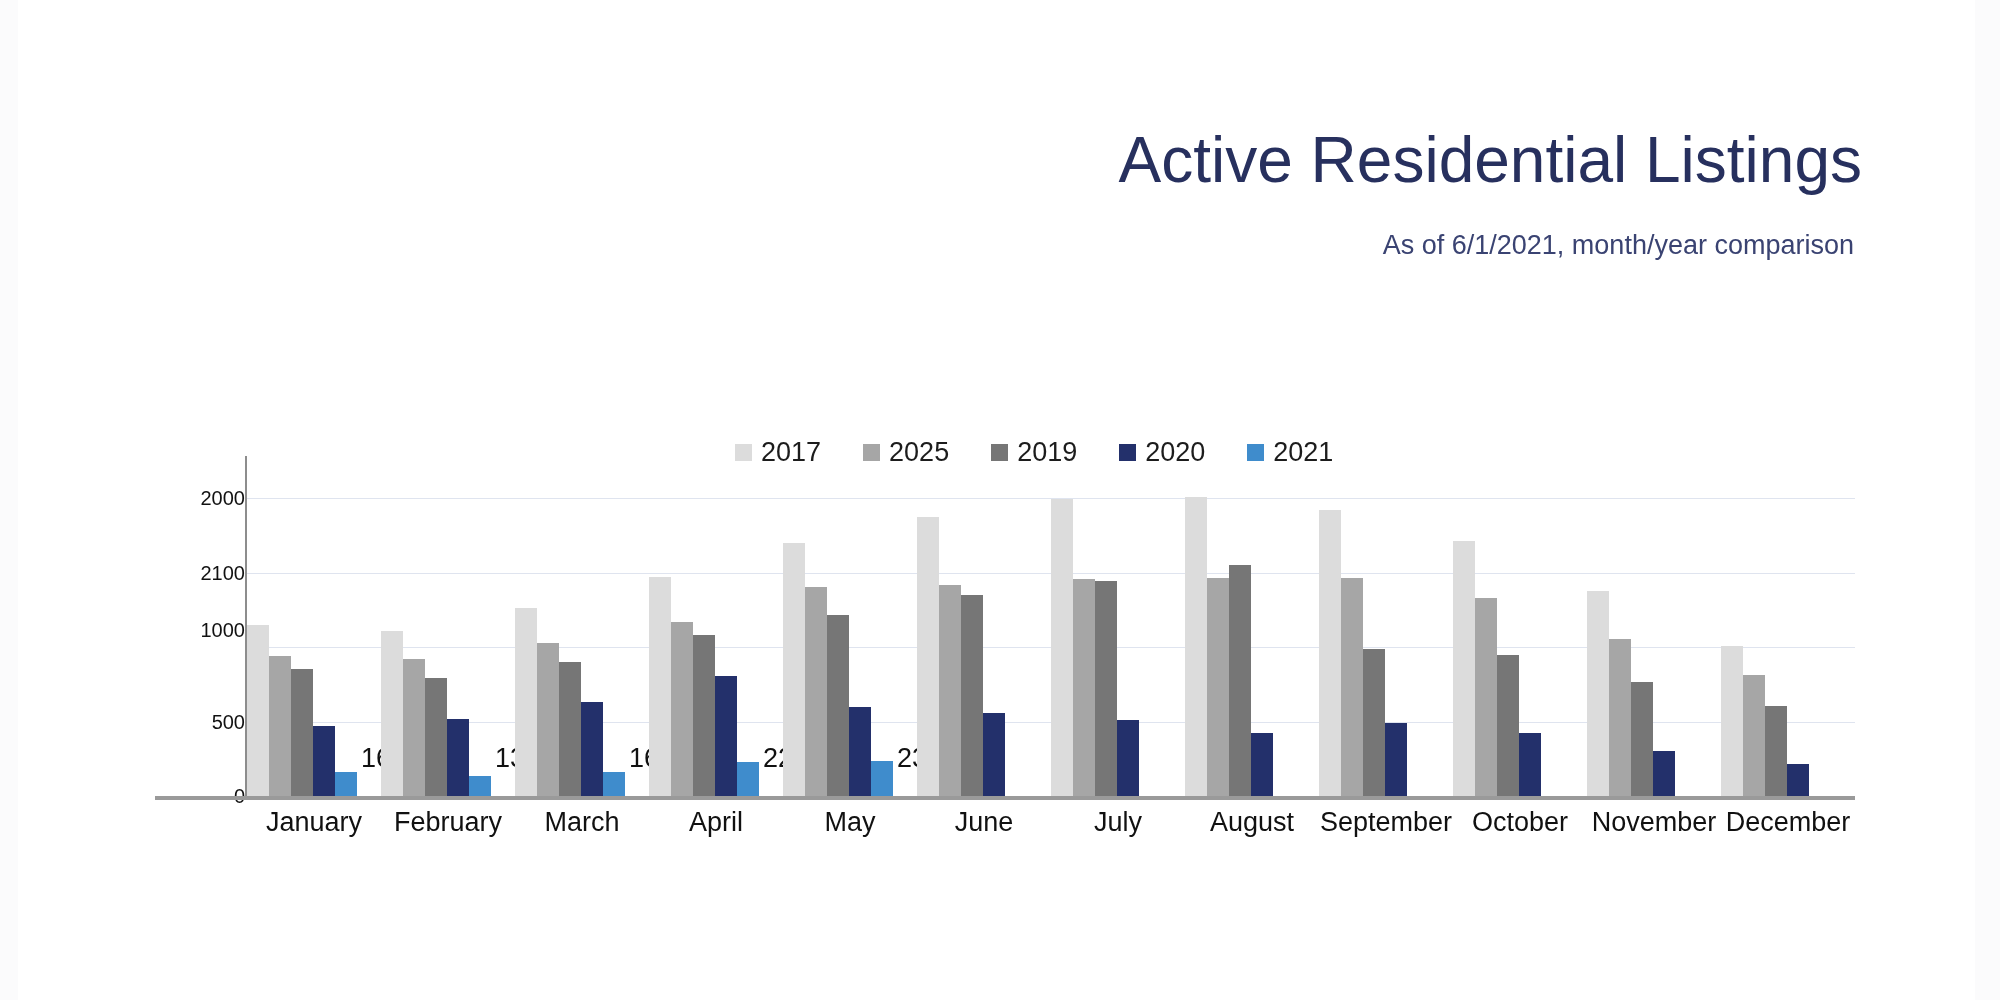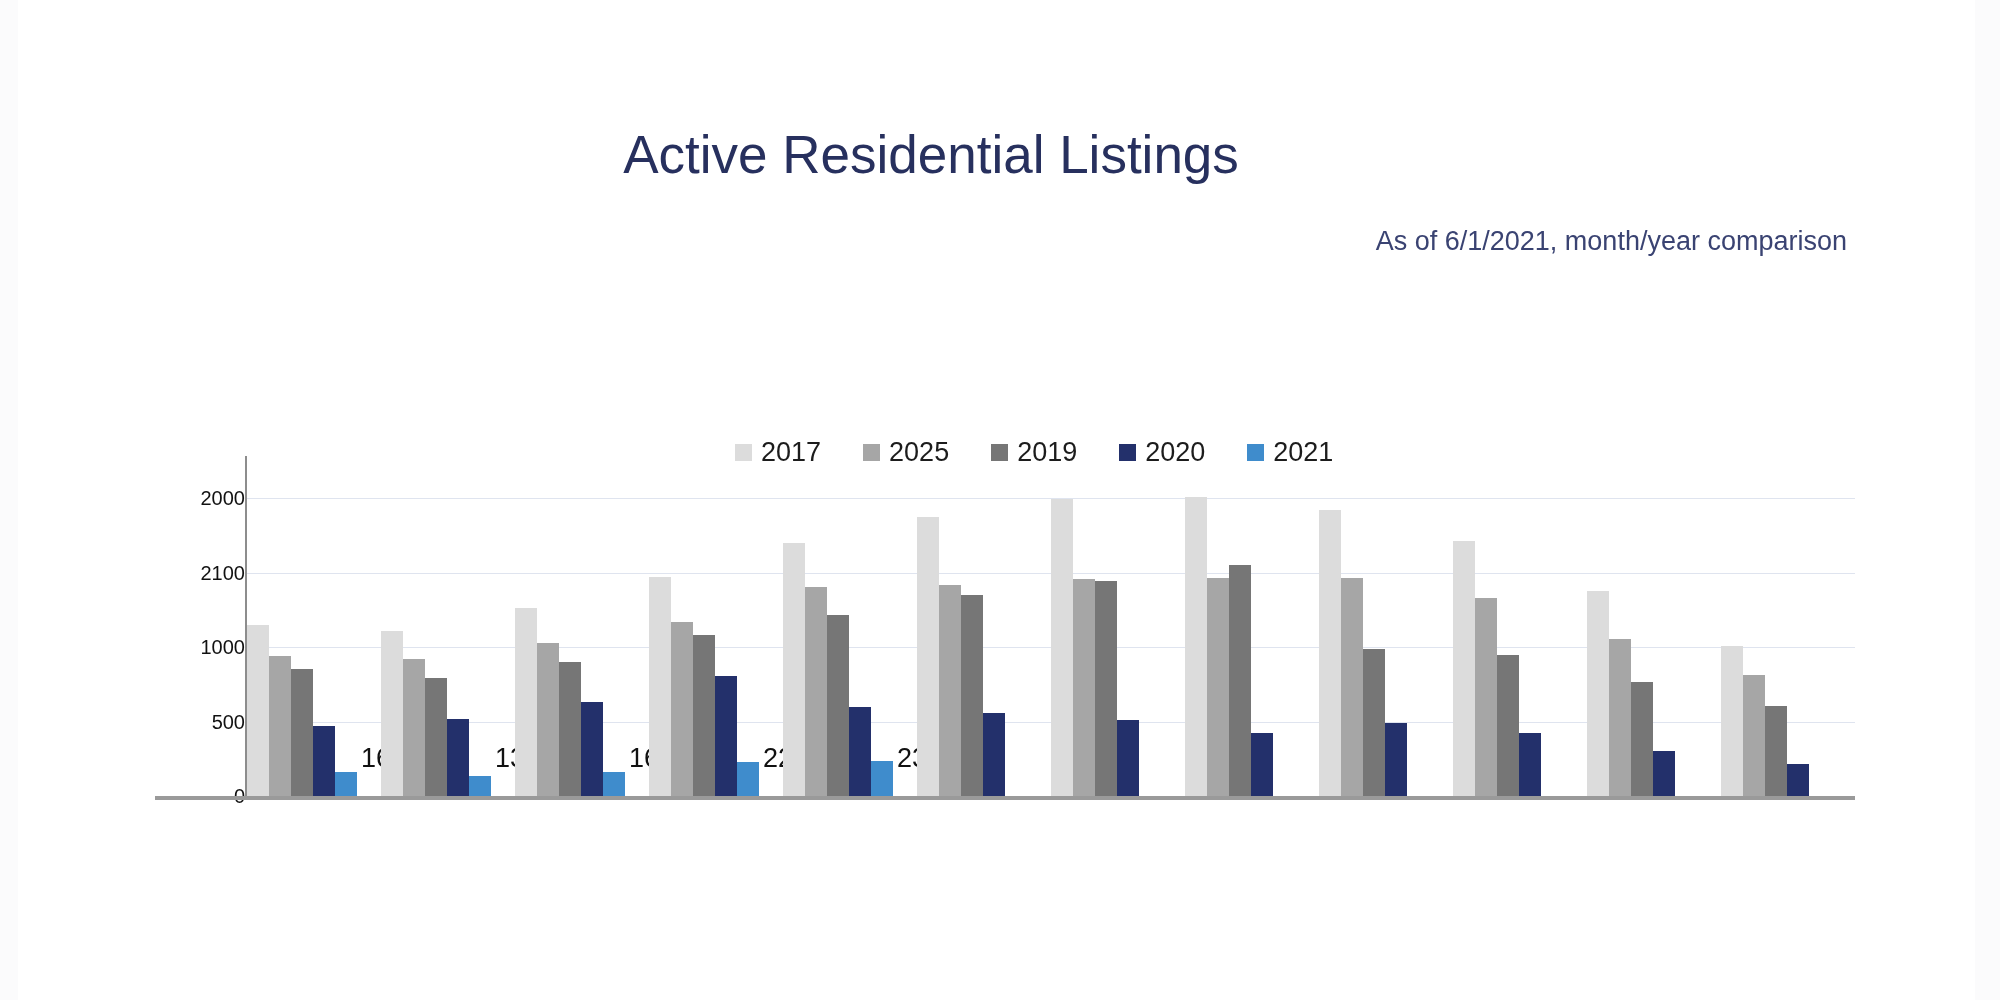--- a/index.html
+++ b/index.html
@@ -29,30 +29,29 @@
   
   .title-block {
     position: absolute;
     left: 0;
     top: 128px;
     width: 1862px;
     text-align: right;
   }
   .chart-title {
     margin: 0;
-    font-size: 53px;
+    font-size: 64px;
     font-weight: 400;
     line-height: 1;
     color: #27305e;
     letter-spacing: 0px;
     white-space: nowrap;
-    text-align: center;
   }
   .chart-subtitle {
-    margin: 15px;
+    margin: 8px;
     padding-top: 30px;
     font-size: 27px;
     font-weight: 400;
     color: #3a4372;
     white-space: nowrap;
   }
 
   
   .chart-frame {
     position: absolute;
@@ -225,21 +224,21 @@
       <div class="legend-item">
         <span class="legend-swatch" style="background: rgb(63, 140, 204);"></span>
         <span class="legend-label">2021</span>
       </div>
     </div>
 
   <div class="plot-wrap">
     <div class="y-axis-labels" id="y-axis-labels">
         <div class="y-tick" style="top: 298px;">0</div>
         <div class="y-tick" style="top: 223.5px;">500</div>
-        <div class="y-tick" style="top: 149px;">1000</div>
+        <div class="y-tick" style="top: 132px;">1000</div>
         <div class="y-tick" style="top: 74.5px;">2100</div>
         <div class="y-tick" style="top: 0px;">2000</div>
       </div>
     <div class="axis-line-v"></div>
 
     <div class="plot" id="plot">
       <div class="gridlines" id="gridlines">
           <div class="gridline" style="top: 223.5px;"></div>
           <div class="gridline" style="top: 149px;"></div>
           <div class="gridline" style="top: 74.5px;"></div>
@@ -337,14 +336,28 @@
             <div class="bar" style="height: 150.49px; background: rgb(220, 220, 220);"></div>
             <div class="bar" style="height: 120.69px; background: rgb(166, 166, 166);"></div>
             <div class="bar" style="height: 90.145px; background: rgb(118, 118, 118);"></div>
             <div class="bar" style="height: 32.035px; background: rgb(35, 48, 107);"></div>
             <div class="bar" style="height: 0px; background: transparent;"></div>
           </div>
         </div>
       <div class="baseline"></div>
     </div>
 
+    <div class="x-axis-labels" id="x-axis-labels">
+        <div class="x-label">January</div>
+        <div class="x-label">February</div>
+        <div class="x-label">March</div>
+        <div class="x-label">April</div>
+        <div class="x-label">May</div>
+        <div class="x-label">June</div>
+        <div class="x-label">July</div>
+        <div class="x-label">August</div>
+        <div class="x-label">September</div>
+        <div class="x-label">October</div>
+        <div class="x-label">November</div>
+        <div class="x-label">December</div>
+      </div>
   </div>
 </div>
 
 </body></html>

